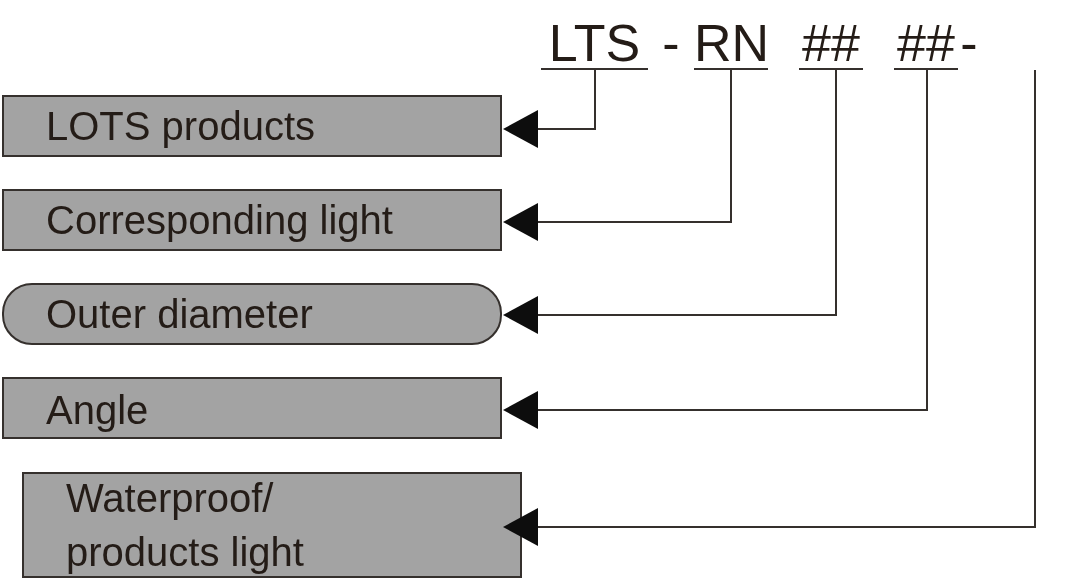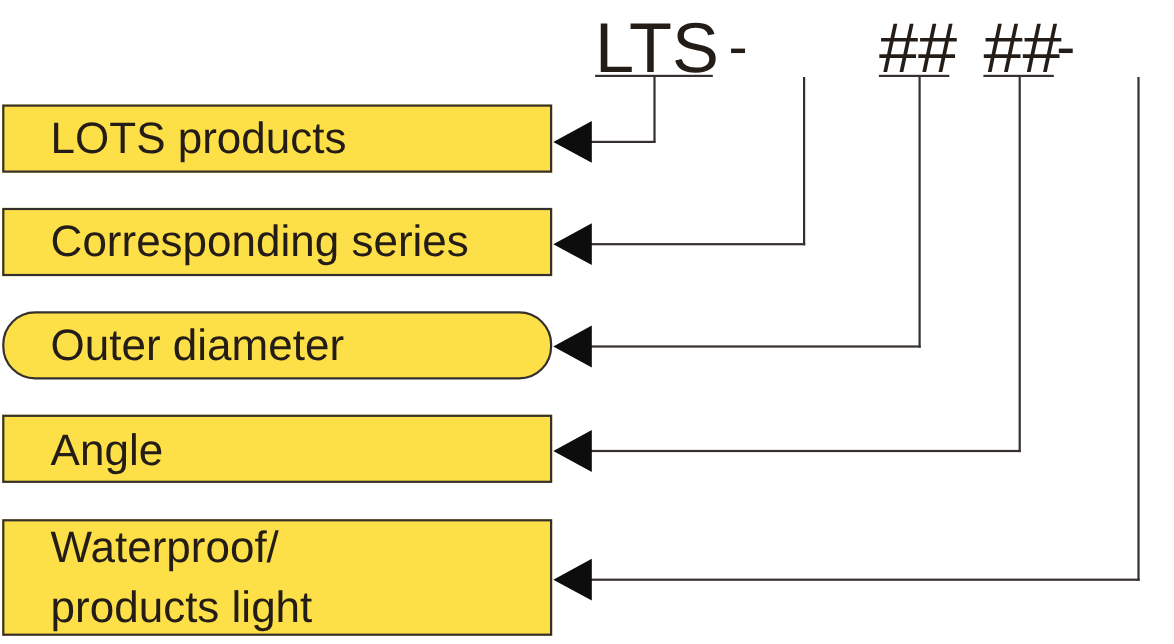--- a/index.html
+++ b/index.html
@@ -8,51 +8,51 @@
     width:1067px;height:585px;
     background:#ffffff;
     font-family:"Liberation Sans", sans-serif;
     color:#241c17;
     overflow:hidden;
   }
   
   .code-seg{
     position:absolute;top:16px;height:52px;
     border-bottom:2px solid #35302d;
-    font-size:64px;line-height:54px;
+    font-size:52px;line-height:54px;
     text-align:center;white-space:nowrap;
     letter-spacing:0px;
   }
   .code-sep{
     position:absolute;top:16px;height:52px;
     font-size:52px;line-height:54px;text-align:center;
   }
   .seg-lts{left:541px;width:107px;}
   .sep-1 {left:655px;width:32px;}
   .seg-rn {left:694px;width:74px;}
   .seg-d1 {left:799px;width:64px;}
   .seg-d2 {left:894px;width:64px;}
   .sep-2 {left:953px;width:32px;}
   .seg-ip {left:1007px;width:58px;}
 
   
   .lbox{
     position:absolute;left:2px;width:500px;
     box-sizing:border-box;
-    border:2px solid #35302d;background:#fde047;
+    border:2px solid #35302d;background:#a3a3a3;
     display:flex;flex-direction:column;justify-content:center;
     padding-left:42px;
     font-size:40px;line-height:54px;
     white-space:nowrap;
   }
   .b1{top:95px;height:62px;}
   .b2{top:189px;height:62px;}
   .b3{top:283px;height:62px;border-radius:30px;}
   .b4{top:377px;height:62px;justify-content:flex-end;}
-  .b5{top:472px;height:106px;}
+  .b5{top:472px;height:106px;margin-left:20px;}
 
   
   .vline,.hline{position:absolute;background:#35302d;}
   .vline{width:2px;}
   .hline{height:2px;}
   .v-lts{left:594px;top:70px;height:59px;}
   .h-lts{left:537px;top:128px;width:59px;}
   .v-rn {left:730px;top:70px;height:153px;}
   .h-rn {left:537px;top:221px;width:195px;}
   .v-d1 {left:835px;top:70px;height:246px;}
@@ -71,29 +71,30 @@
   }
   .a1{top:110px;} .a2{top:203px;} .a3{top:296px;} .a4{top:391px;} .a5{top:508px;}
 </style>
 </head>
 <body>
 
 <div class="canvas">
 
   <div class="code-seg seg-lts">LTS</div>
   <div class="code-sep sep-1">-</div>
+  <div class="code-seg seg-rn">RN</div>
   <div class="code-seg seg-d1">##</div>
   <div class="code-seg seg-d2">##</div>
   <div class="code-sep sep-2">-</div>
 
   <div class="lbox b1">
     <div>LOTS products</div>
   </div>
   <div class="lbox b2">
-    <div>Corresponding series</div>
+    <div>Corresponding light</div>
   </div>
   <div class="lbox b3">
     <div>Outer diameter</div>
   </div>
   <div class="lbox b4">
     <div>Angle</div>
   </div>
   <div class="lbox b5">
     <div>Waterproof/</div>
     <div>products light</div>

